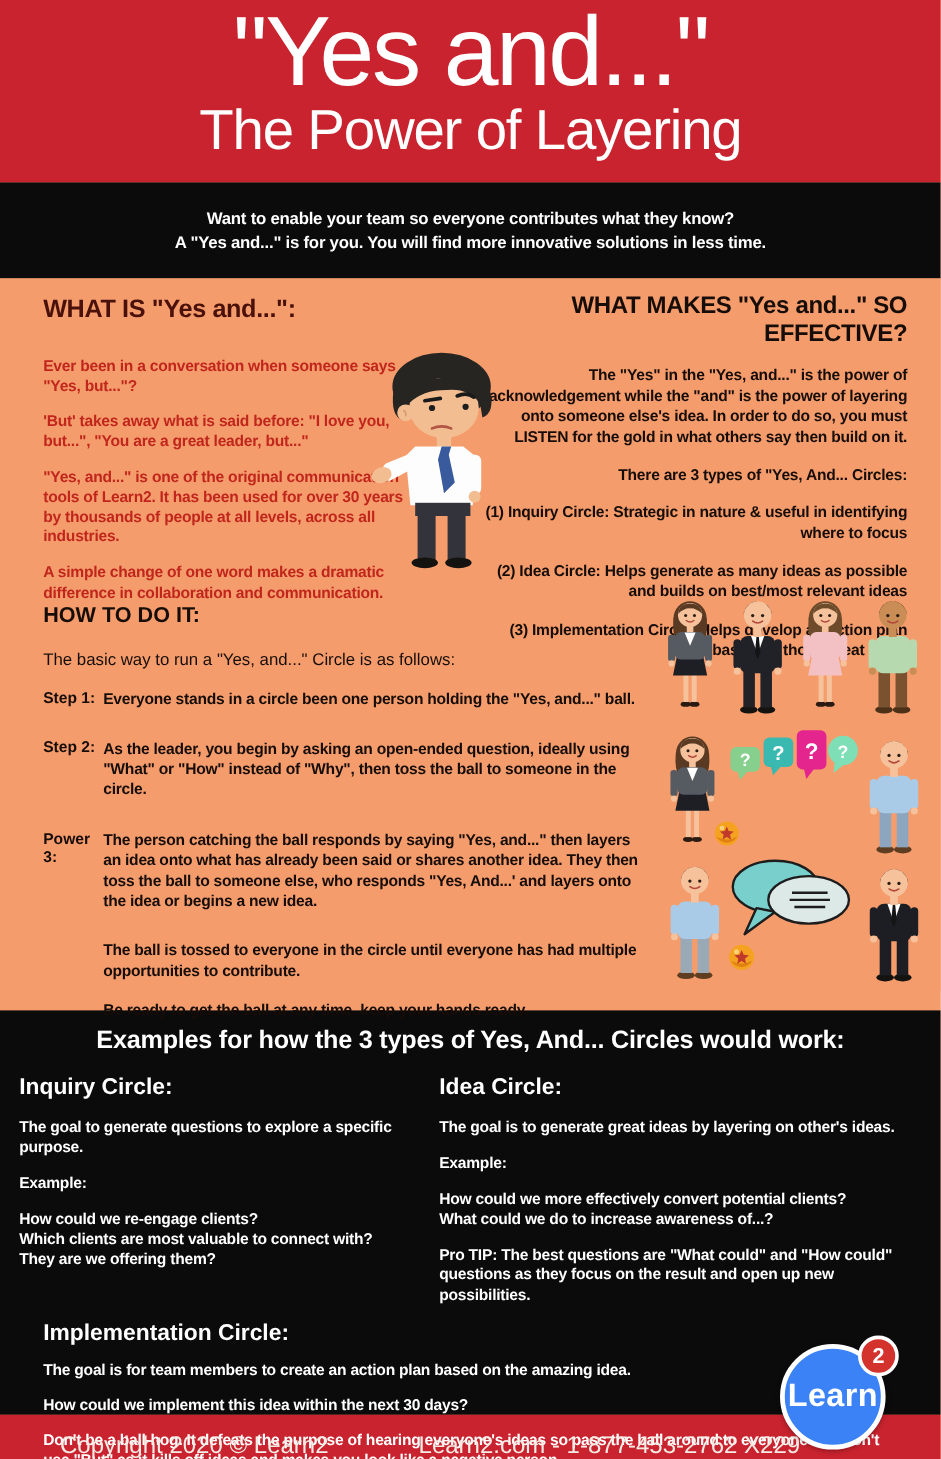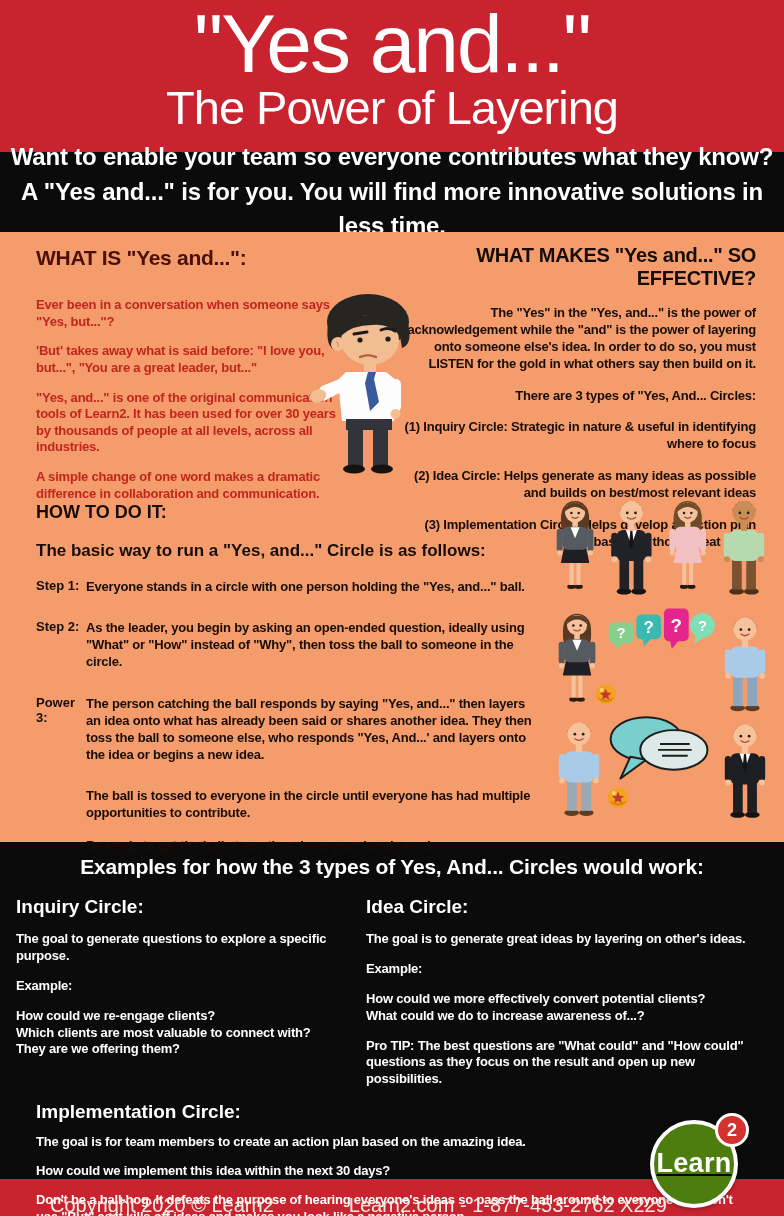--- a/index.html
+++ b/index.html
@@ -37,38 +37,38 @@
 
   
   .intro {
     height: 80px;
     background: #0b0b0b;
     color: #fff;
     display: flex; flex-direction: column;
     align-items: center; justify-content: center;
     text-align: center;
   }
-  .intro p { margin: 0; font-size: 24px; font-weight: bold; line-height: 1.45; letter-spacing: -0.2px; }
+  .intro p { margin: 0; font-size: 14px; font-weight: bold; line-height: 1.45; letter-spacing: -0.2px; }
 
   
   .main { position: relative; height: 594px; background: #f59c6c; }
 
   .what-is { position: absolute; left: 36px; top: 14px; width: 302px; }
   .what-is h2 { margin: 0 0 27px; font-size: 21px; color: #4a100a; letter-spacing: -0.3px; }
   .what-is p  { margin: 0 0 13px; font-size: 13px; font-weight: bold; color: #c1261c; line-height: 1.28; letter-spacing: -0.2px; }
 
   .effective { position: absolute; right: 28px; top: 12px; width: 358px; text-align: right; }
   .effective h2 { margin: 0 0 15px; font-size: 20px; color: #170d08; letter-spacing: -0.3px; }
   .effective p  { margin: 0 0 15px; font-size: 13px; font-weight: bold; color: #170d08; line-height: 1.3; letter-spacing: -0.2px; }
 
   .character { position: absolute; left: 302px; top: 50px; width: 128px; height: 196px; }
 
   .how-to { position: absolute; left: 36px; top: 270px; width: 505px; }
   .how-to h2 { margin: 0 0 18px; font-size: 18px; color: #170d08; }
-  .howto-intro { margin: 0 0 17px; font-size: 17px; font-weight: bold; color: #170d08; }
+  .howto-intro { margin: 0 0 17px; font-size: 14px; font-weight: normal; color: #170d08; }
   .step { display: flex; margin-bottom: 24px; }
   .step-label { flex: 0 0 50px; font-size: 13px; font-weight: bold; color: #170d08; }
   .step-text  { margin: 0; font-size: 13px; font-weight: bold; color: #170d08; line-height: 1.32; letter-spacing: -0.2px; }
   .step.extra { margin-bottom: 15px; }
 
   .people { position: absolute; right: 4px; top: 262px; width: 236px; height: 328px; }
 
   
   .examples { height: 337px; background: #0b0b0b; color: #fff; }
   .ex-heading { margin: 16px; padding-top: 13px; text-align: center; font-size: 21px; font-weight: bold; letter-spacing: -0.2px; }
@@ -89,24 +89,23 @@
     color: #f4ebe4;
     font-size: 20px;
   }
   .footer .copyright { margin-left: 50px; }
   .footer .contact   { margin-left: 75px; }
 
   
   .logo { position: absolute; left: 650px; top: 1120px; width: 96px; height: 96px; z-index: 5; }
   .logo-circle {
     width: 88px; height: 88px; border-radius: 50%;
-    background: #4d7c0f; border: 4px solid #fff;
+    background: #3b82f6; border: 4px solid #fff;
     display: flex; align-items: center; justify-content: center;
     box-shadow: 0 1px 4px rgba(0,0,0,.35);
-    text-decoration: underline;
   }
   .logo-circle span { color:#fff; font-size: 27px; font-weight: bold; letter-spacing: .3px; margin-top:-2px; }
   .logo-badge {
     position: absolute; right: -3px; top: -7px;
     width: 34px; height: 34px; border-radius: 50%;
     background: #d4322c; border: 3px solid #fff;
     display: flex; align-items: center; justify-content: center;
   }
   .logo-badge span { color:#fff; font-weight: bold; font-size: 18px; }
 
@@ -174,21 +173,21 @@
         <ellipse cx="52" cy="187" rx="11" ry="4.5" fill="#15130f"></ellipse>
         <ellipse cx="80" cy="187" rx="11" ry="4.5" fill="#15130f"></ellipse>
       </svg>
     </div>
 
     <div class="how-to">
       <h2>HOW TO DO IT:</h2>
       <p class="howto-intro">The basic way to run a "Yes, and..." Circle is as follows:</p>
       <div class="step">
         <span class="step-label">Step 1:</span>
-        <p class="step-text">Everyone stands in a circle with one person holding the "Yes, and..." ball.</p>
+        <p class="step-text">Everyone stands in a circle been one person holding the "Yes, and..." ball.</p>
       </div>
       <div class="step">
         <span class="step-label">Step 2:</span>
         <p class="step-text">As the leader, you begin by asking an open-ended question, ideally using "What" or "How" instead of "Why", then toss the ball to someone in the circle.</p>
       </div>
       <div class="step">
         <span class="step-label">Power 3:</span>
         <p class="step-text">The person catching the ball responds by saying "Yes, and..." then layers an idea onto what has already been said or shares another idea. They then toss the ball to someone else, who responds "Yes, And...' and layers onto the idea or begins a new idea.</p>
       </div>
       <div class="step extra">

